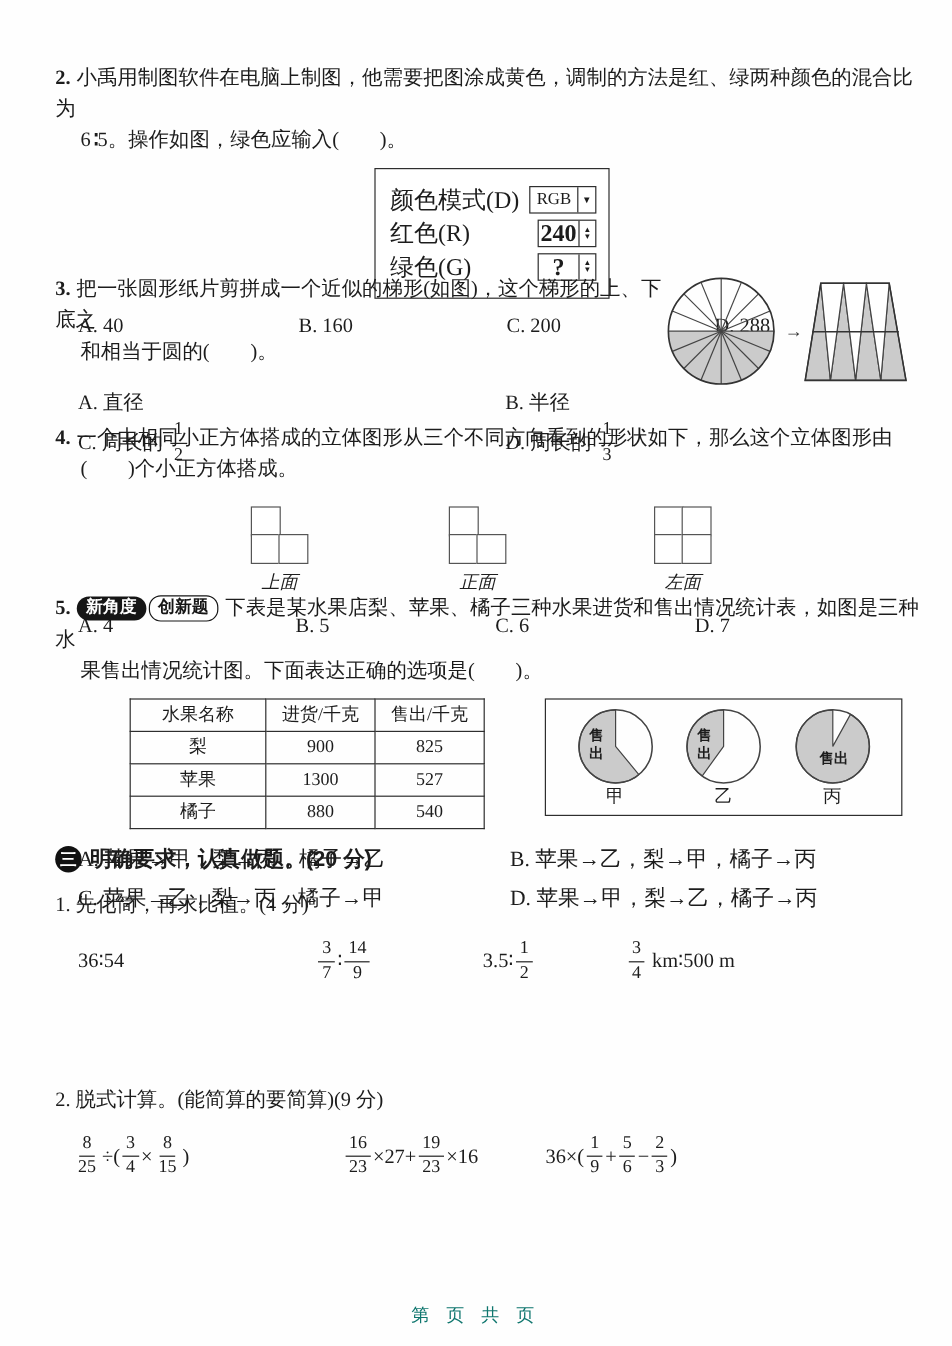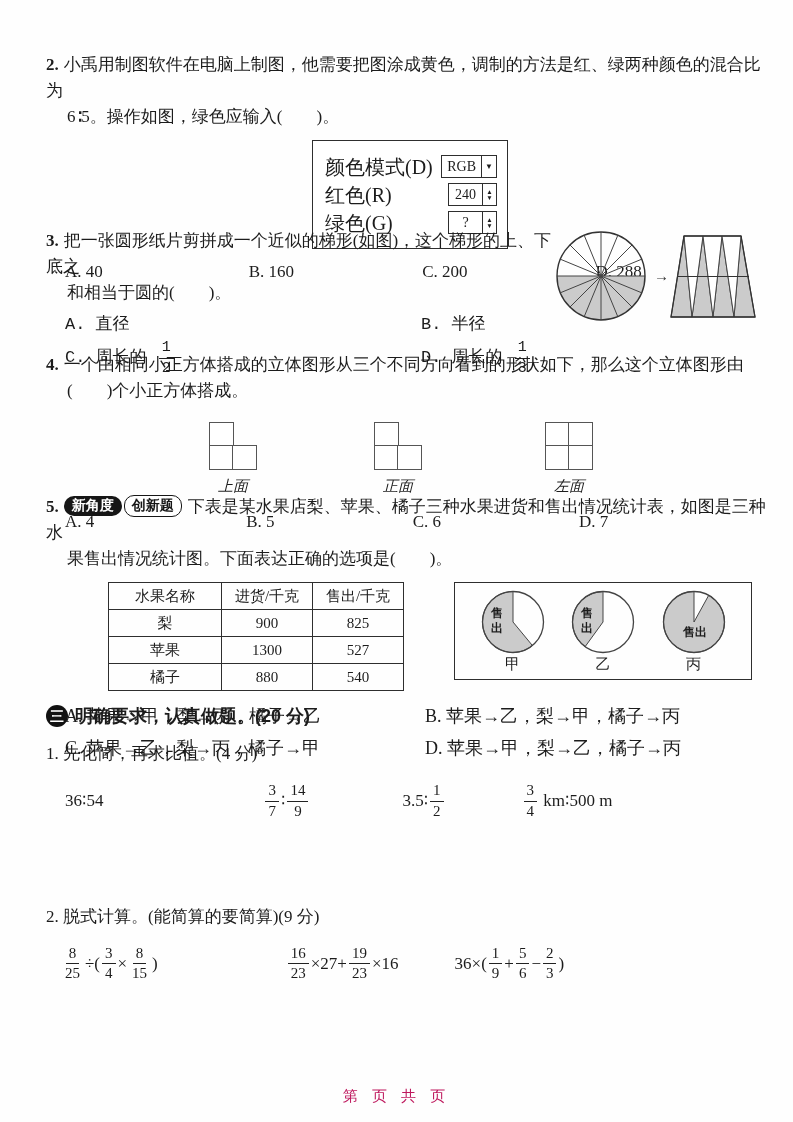--- a/index.html
+++ b/index.html
@@ -25,28 +25,28 @@
   
   .dialog{margin:10px 0 0 266px;width:172px;border:1.6px solid #2e2e2e;
           padding:9px 10px 9px 12px;background:#fff;}
   .drow{display:flex;align-items:center;justify-content:space-between;margin:5px 0;height:23px;}
   .dlabel{font-size:20px;}
   .dd{display:flex;align-items:stretch;border:1.4px solid #2e2e2e;height:21px;}
   .ddval{padding:0 5px;font-size:14px;display:flex;align-items:center;}
   .ddbtn{border-left:1.4px solid #2e2e2e;width:14px;display:flex;align-items:center;
          justify-content:center;font-size:8px;}
   .spin{display:flex;align-items:stretch;border:1.4px solid #2e2e2e;height:21px;}
-  .spval{width:33px;display:flex;align-items:center;justify-content:center;font-size:14px;}
+  .spval{width:33px;display:flex;align-items:center;justify-content:center;font-size:20px;font-weight:bold;}
   .spbtns{border-left:1.4px solid #2e2e2e;width:13px;display:flex;flex-direction:column;
           align-items:center;justify-content:center;}
   .spbtns span{font-size:6.5px;line-height:6px;}
   
   .q3text{width:508px;}
   .q3fig{position:absolute;right:2px;top:0;width:214px;}
-  .q3opts{display:grid;grid-template-columns:356px auto;margin-top:6px;row-gap:2px;align-items:center;font-family:Liberation Mono, monospace;}
+  .q3opts{display:grid;grid-template-columns:356px auto;margin-top:17px;row-gap:2px;align-items:center;}
   
   .views{display:flex;margin-top:18px;align-items:flex-start;}
   .viewblk{display:flex;flex-direction:column;align-items:center;}
   .viewgrid{position:relative;width:48px;height:48px;}
   .cell{position:absolute;width:23px;height:23px;border:1.2px solid #555;background:#fff;}
   .viewlabel{margin-top:3px;font-size:15px;font-style:italic;}
   
   .badge{display:inline-block;font-size:14px;font-weight:bold;line-height:20px;
          vertical-align:2px;margin-right:2px;}
   .badge.solid{background:#161616;color:#fff;border-radius:10px;padding:0 8px;}
@@ -67,21 +67,21 @@
   
   .sechdr{display:flex;align-items:center;font-weight:bold;font-size:18px;
           font-family:"Liberation Sans","DejaVu Sans",sans-serif;}
   .secicon{width:22px;height:22px;border-radius:50%;background:#111;color:#fff;
            display:flex;align-items:center;justify-content:center;font-size:14px;
            margin-right:7px;font-weight:bold;flex:0 0 22px;}
   .plabel{margin-top:12px;font-size:17px;}
   .mrow{display:flex;align-items:center;margin-top:16px;}
   
   .footer{position:absolute;bottom:16px;left:0;width:100%;text-align:center;
-          font-size:15px;letter-spacing:5px;color:#be185d;
+          font-size:15px;letter-spacing:5px;color:#0f766e;
           font-family:"Liberation Sans","DejaVu Sans",sans-serif;}
 </style>
 </head>
 <body>
 
 <div class="page">
 
   <div class="q" style="top:52px;">
     <div>
       <span class="qnum">2.</span><span>小禹用制图软件在电脑上制图，他需要把图涂成黄色，调制的方法是红、绿两种颜色的混合比为</span>

